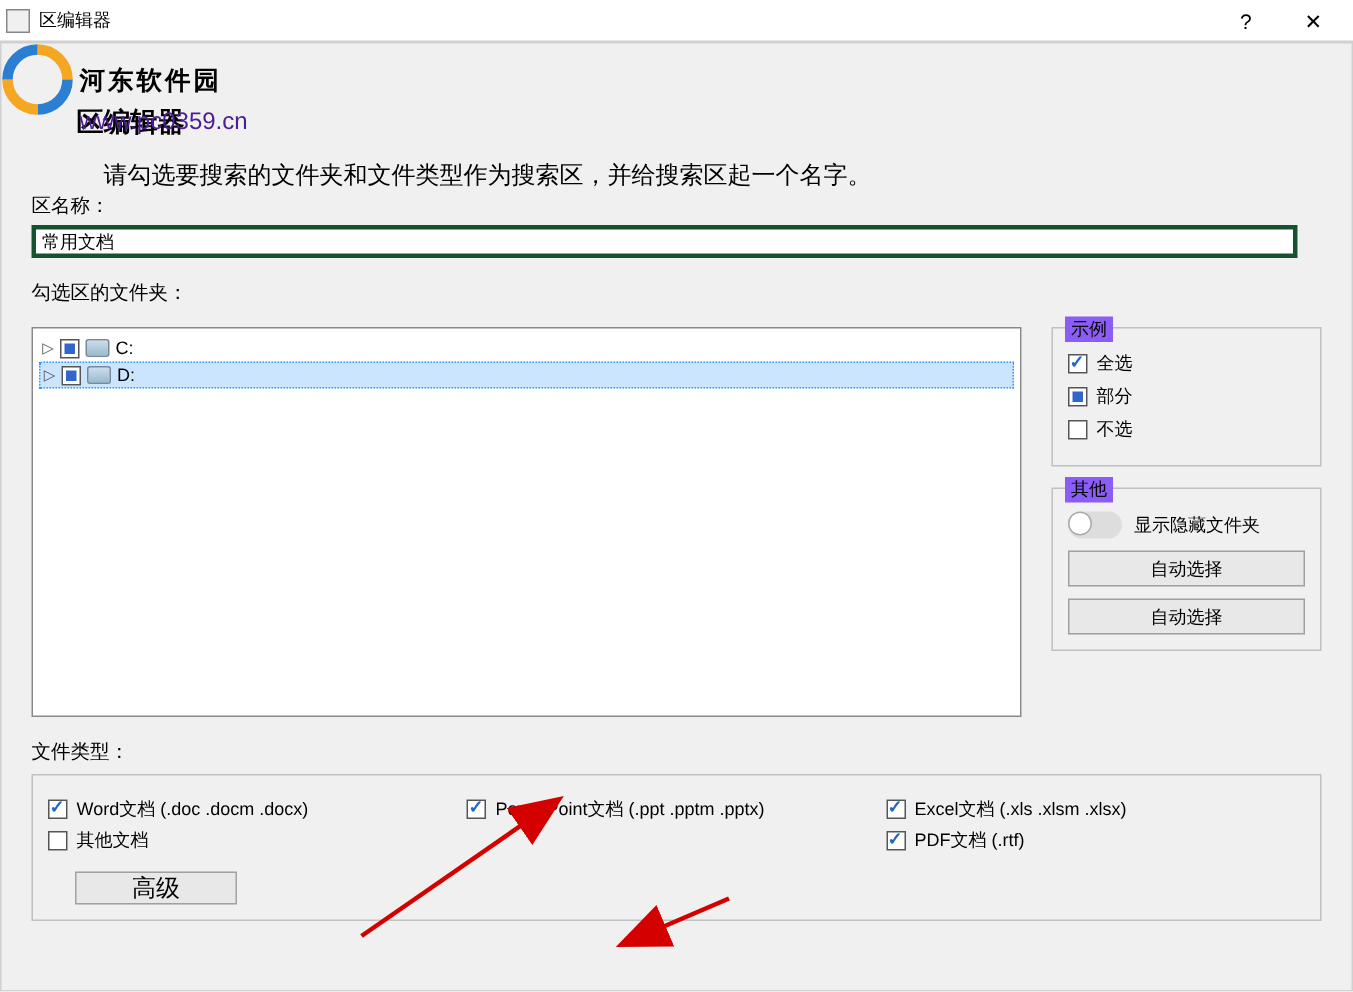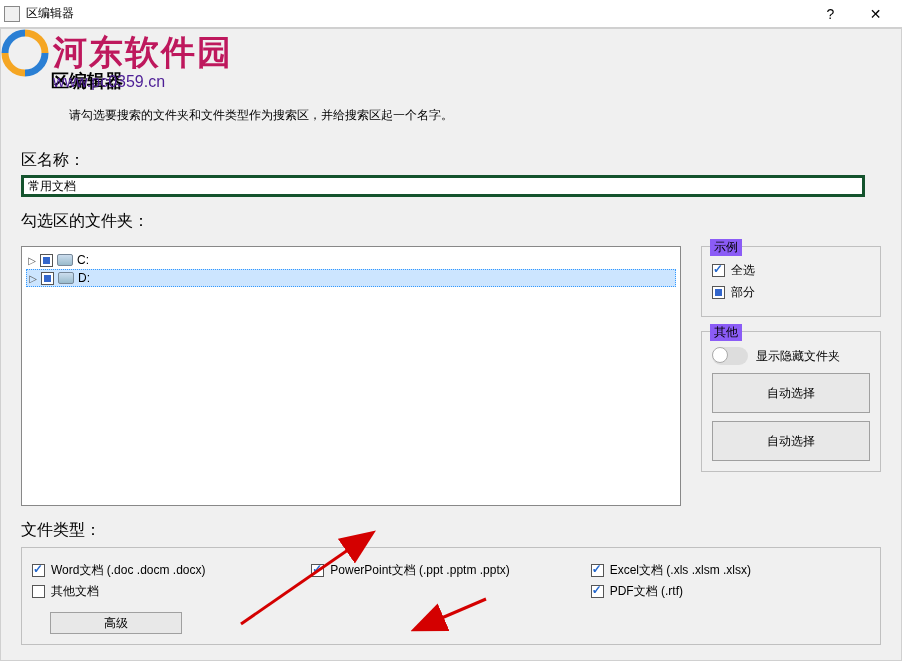--- a/index.html
+++ b/index.html
@@ -8,27 +8,27 @@
     .titlebar { height: 28px; background: #fff; border-bottom: 1px solid #d0d0d0; display: flex; align-items: center; padding: 0 4px; }
     .titlebar-icon { width: 16px; height: 16px; border: 1px solid #888; background: #f0f0f0; margin-right: 6px; }
     .titlebar-text { flex: 1; font-size: 12px; }
     .titlebar-btn { width: 45px; height: 28px; display: flex; align-items: center; justify-content: center; font-size: 14px; }
     
     .content { position: absolute; top: 28px; left: 0; right: 0; bottom: 0; background: #f0f0f0; border: 1px solid #d0d0d0; padding: 16px 20px; }
     
     .watermark { position: absolute; top: 0; left: 0; z-index: 100; pointer-events: none; }
     .watermark-logo { display: flex; align-items: center; }
     .logo-circle { width: 48px; height: 48px; position: relative; }
-    .watermark-text { font-size: 34px; font-weight: bold; color: #be185d; margin-left: 4px; letter-spacing: 2px; }
+    .watermark-text { font-size: 17px; font-weight: bold; color: #000000; margin-left: 4px; letter-spacing: 2px; }
     .watermark-url { color: #4c1d95; font-size: 16px; margin-left: 52px; margin-top: -4px; }
     
     h2.main-title { font-size: 18px; font-weight: bold; margin-left: 30px; margin-top: 24px; margin-bottom: 14px; }
-    .desc { margin-left: 48px; margin-bottom: 26px; font-size: 12px; }
+    .desc { margin-left: 48px; font-size: 16px; }
     
-    .section-label { font-size: 16px; margin-bottom: 4px; }
+    .section-label { font-size: 13px; margin-bottom: 4px; }
     
     .text-input { width: 844px; height: 22px; border: 3px solid #14532d; padding: 2px 4px; font-size: 12px; background: #fff; }
     
     .folders-row { display: flex; margin-top: 14px; }
     .folder-tree { width: 660px; height: 260px; border: 1px solid #888; background: #fff; padding: 4px; overflow: auto; }
     .tree-item { display: flex; align-items: center; height: 18px; padding: 1px 0; }
     .tree-expand { width: 12px; height: 12px; display: flex; align-items: center; justify-content: center; font-size: 10px; color: #555; margin-right: 2px; }
     .tree-check { width: 13px; height: 13px; border: 1px solid #555; background: #fff; margin-right: 4px; display: flex; align-items: center; justify-content: center; }
     .tree-check.partial::after { content: ''; width: 7px; height: 7px; background: #3366cc; }
     .drive-icon { width: 16px; height: 12px; background: linear-gradient(#cde, #9bc); border: 1px solid #789; border-radius: 2px; margin-right: 4px; }
@@ -39,27 +39,27 @@
     .group-box { border: 1px solid #c0c0c0; padding: 10px 10px 10px 10px; margin-bottom: 14px; position: relative; }
     .group-title { position: absolute; top: -8px; left: 8px; background: #8b5cf6; padding: 0 4px; font-size: 12px; }
     .check-row { display: flex; align-items: center; margin: 5px 0; }
     .checkbox { width: 13px; height: 13px; border: 1px solid #555; background: #fff; margin-right: 6px; position: relative; flex-shrink: 0; }
     .checkbox.checked::after { content: '✓'; position: absolute; top: -3px; left: 0; font-size: 12px; color: #2266cc; font-weight: bold; }
     .checkbox.partial::after { content: ''; position: absolute; top: 2px; left: 2px; width: 7px; height: 7px; background: #3366cc; }
     
     .toggle { width: 36px; height: 18px; background: #ddd; border-radius: 9px; position: relative; margin-right: 8px; }
     .toggle-knob { width: 16px; height: 16px; background: #fff; border: 1px solid #aaa; border-radius: 50%; position: absolute; top: 0; left: 0; }
     
-    .btn { display: block; width: 100%; height: 40px; background: #e8e8e8; border: 1px solid #a0a0a0; font-size: 12px; margin-top: 8px; cursor: pointer; }
+    .btn { display: block; width: 100%; height: 24px; background: #e8e8e8; border: 1px solid #a0a0a0; font-size: 12px; margin-top: 8px; cursor: pointer; }
     
     .filetypes-box { border: 1px solid #c0c0c0; padding: 10px; margin-top: 6px; position: relative; }
     .ft-row { display: flex; }
     .ft-col { flex: 1; }
     .ft-col .check-row { margin: 4px 0; }
-    .advanced-btn { width: 132px; height: 22px; background: #e8e8e8; border: 1px solid #a0a0a0; margin-top: 8px; margin-left: 18px; cursor: pointer; font-size: 12px; }
+    .advanced-btn { width: 108px; height: 22px; background: #e8e8e8; border: 1px solid #a0a0a0; margin-top: 8px; margin-left: 18px; cursor: pointer; font-size: 16px; }
     
     .arrow { position: absolute; z-index: 50; pointer-events: none; }
   </style>
 </head>
 <body>
 
 <div class="titlebar">
   <div class="titlebar-icon"></div>
   <div class="titlebar-text">区编辑器</div>
   <div class="titlebar-btn">?</div>
@@ -109,20 +109,24 @@
     <div class="side-panel">
       <div class="group-box">
         <div class="group-title">示例</div>
         <div class="check-row">
           <span class="checkbox checked"></span>
           <span>全选</span>
         </div>
         <div class="check-row">
           <span class="checkbox partial"></span>
           <span>部分</span>
+        </div>
+        <div class="check-row">
+          <span class="checkbox"></span>
+          <span>不选</span>
         </div>
       </div>
 
       <div class="group-box">
         <div class="group-title">其他</div>
         <div class="check-row">
           <span class="toggle">
               <span class="toggle-knob"></span>
             </span>
           <span>显示隐藏文件夹</span>

